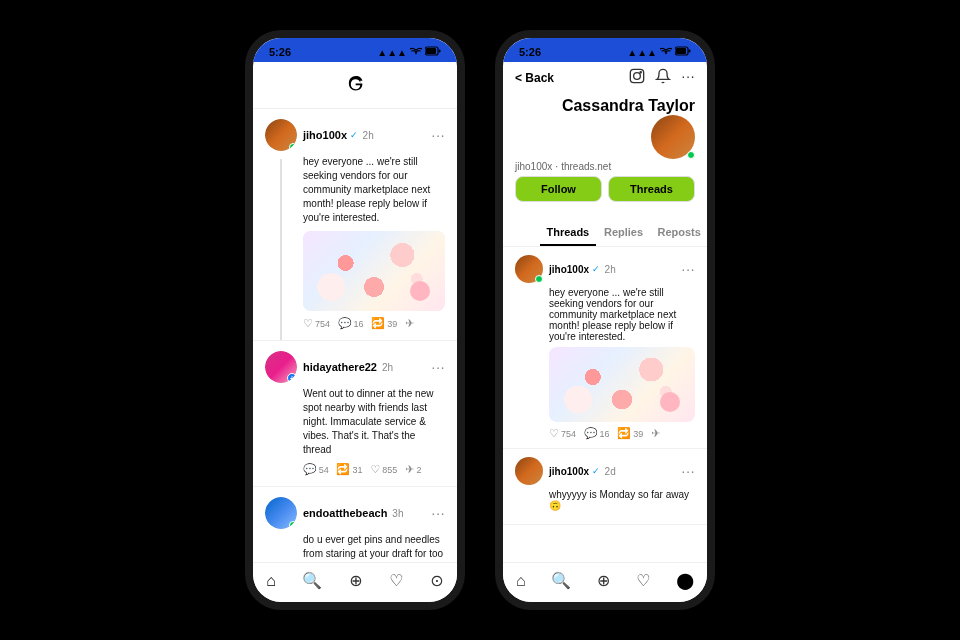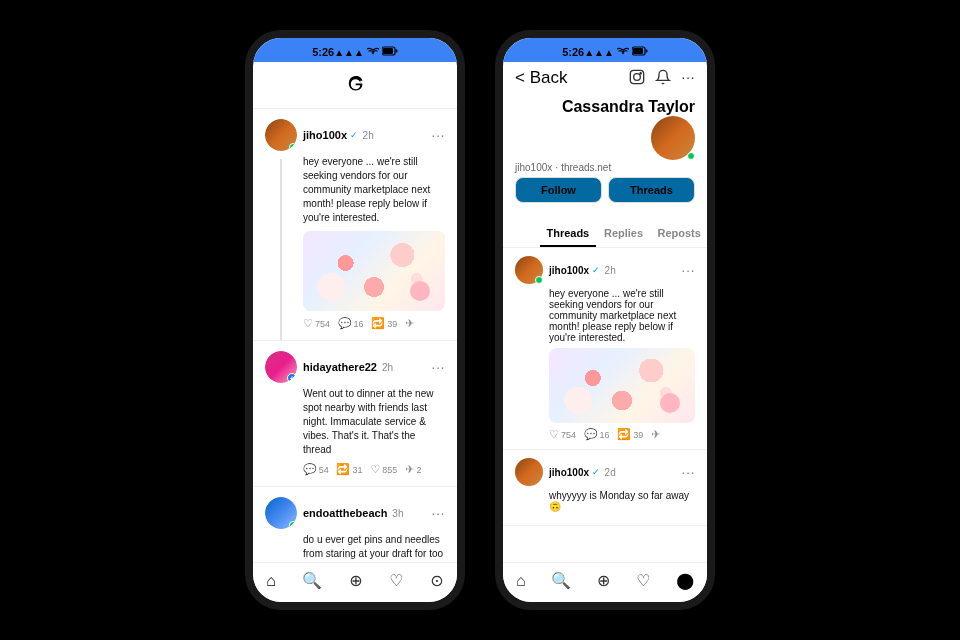--- a/index.html
+++ b/index.html
@@ -22,26 +22,26 @@
       border-radius: 36px;
       border: 8px solid #1a1a1a;
       overflow: hidden;
       position: relative;
       display: flex;
       flex-direction: column;
     }
 
     .status-bar {
       display: flex;
-      justify-content: center;
+      justify-content: space-between;
       align-items: center;
       padding: 8px 16px 4px;
       font-size: 11px;
       font-weight: 600;
-      background: #3b82f6;
+      background: #1d4ed8;
       flex-shrink: 0;
     }
 
     .status-icons {
       display: flex;
       align-items: center;
       gap: 3px;
       font-size: 10px;
     }
 
@@ -251,25 +251,26 @@
 
     
     .profile-header-bar {
       display: flex;
       justify-content: space-between;
       align-items: center;
       padding: 6px 12px 6px;
     }
 
     .back-btn {
-      font-size: 17px;
+      font-size: 12px;
       color: #000;
       display: flex;
       align-items: center;
       gap: 2px;
+      font-weight: bold;
     }
 
     .header-icons {
       display: flex;
       gap: 10px;
     }
 
     .header-icon {
       font-size: 14px;
       color: #333;
@@ -354,21 +355,21 @@
     }
 
     .profile-btn {
       flex: 1;
       padding: 6px 0;
       border: 1px solid #ddd;
       border-radius: 8px;
       font-size: 11px;
       font-weight: 600;
       text-align: center;
-      background: #0369a1;
+      background: #84cc16;
       color: #000;
     }
 
     .profile-tabs {
       display: flex;
       border-bottom: 1px solid #eee;
       margin-top: 8px;
       padding-left: 37px;
     }
 

